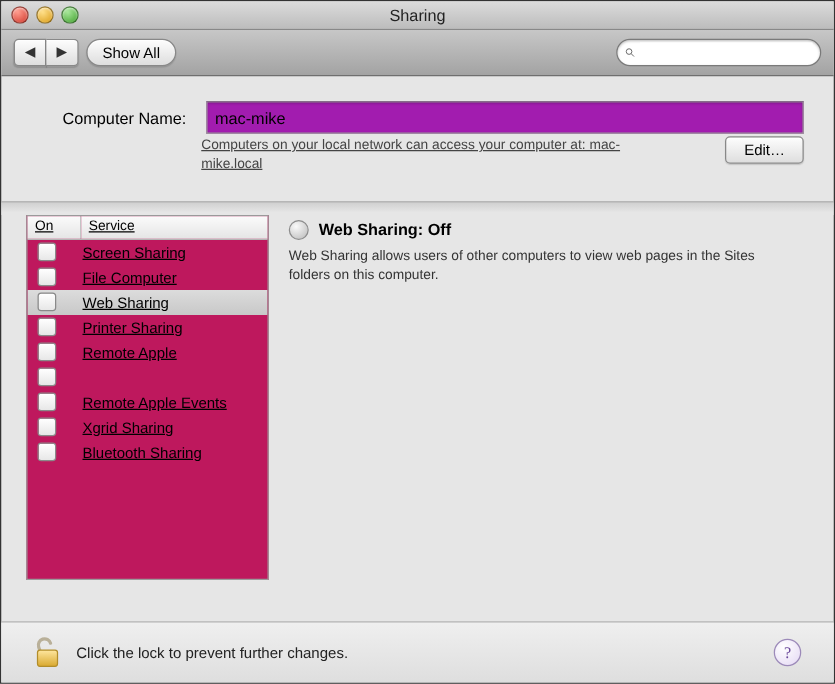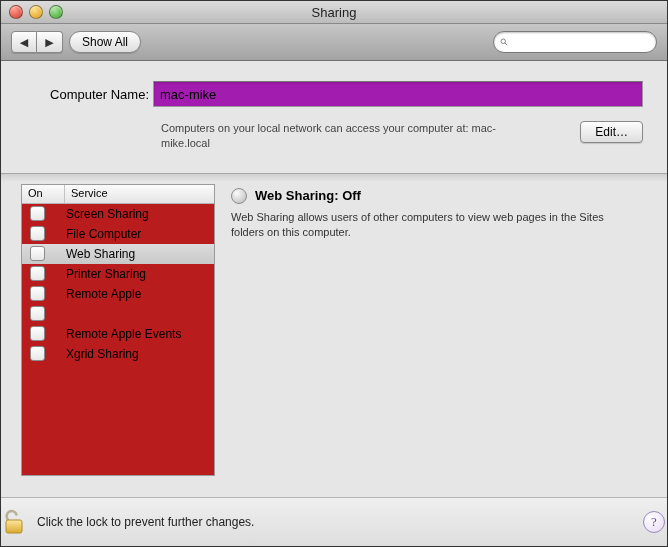--- a/index.html
+++ b/index.html
@@ -64,44 +64,45 @@
     background:#fff;
     display:flex;align-items:center;padding:0 6px;gap:4px;
     box-shadow:inset 0 1px 2px rgba(0,0,0,.25);
   }
   .search input{flex:1;border:none;outline:none;font:12px var(--font);}
   .icon-svg{display:block;}
   .tri{font-size:11px;line-height:1;color:#333;}
 
   
   .content{padding:20px 24px 8px 24px;}
-  .name-row{display:flex;align-items:center;gap:4px;margin-bottom:14px;}
+  .name-row{display:flex;align-items:center;gap:16px;margin-bottom:2px;}
   .name-label{font-size:13px;text-align:right;width:124px;}
   .name-input{
     flex:1;height:22px;
     border:1px solid #9a9a9a;border-top-color:#777;
     padding:1px 6px;font:13px var(--font);
     box-shadow:inset 0 1px 2px rgba(0,0,0,.18);
     background:#a21caf;
   }
   .sub-row{display:flex;align-items:flex-start;gap:12px;}
   .sub-spacer{width:124px;flex-shrink:0;}
-  .subtext{font-size:11px;color:#444;line-height:1.35;max-width:350px;}
+  .subtext{font-size:11px;color:#444;line-height:1.35;max-width:350px;text-decoration:underline;}
   .edit-btn{padding:0 14px;margin-left:auto;}
 
   
   .group-divider{height:10px;border-top:1px solid #a7a7a7;background:linear-gradient(#d0d0d0,#e6e6e6 80%);margin-top:14px;}
 
   
   .mainpanel{display:flex;padding:0 20px 10px 20px;gap:16px;}
   .service-table{
     width:192px;flex-shrink:0;
-    border:1px solid #9a9a9a;background:#b91c1c;
+    border:1px solid #9a9a9a;background:#be185d;
     display:flex;flex-direction:column;
     height:290px;
+    text-decoration:underline;
   }
   .th-row{display:flex;height:18px;border-bottom:1px solid #b5b5b5;}
   .th{
     font-size:11px;padding:2px 6px 0 6px;
     background:linear-gradient(#fbfbfb,#e5e5e5);
     border-right:1px solid #c3c3c3;
   }
   .th.on{width:30px;}
   .th.sv{flex:1;border-right:none;}
   .tbody{flex:1;overflow:auto;}
@@ -123,21 +124,21 @@
     border:1px solid #8d8d8d;
   }
   .detail-title{font-size:13px;font-weight:bold;}
   .detail-desc{font-size:11px;color:#333;line-height:1.4;max-width:400px;}
 
   
   .footer{
     position:absolute;left:1px;right:1px;bottom:1px;
     border-top:1px solid #b5b5b5;
     background:linear-gradient(#efefef,#dedede);
-    height:48px;display:flex;align-items:center;padding:0 2px;gap:12px;
+    height:48px;display:flex;align-items:center;padding:0 26px;gap:12px;
   }
   .footer-text{font-size:12px;color:#222;}
   .help{
     width:20px;height:20px;border-radius:50%;
     border:1px solid #9c8ab9;
     background:radial-gradient(circle at 35% 30%,#fff,#e4d8f4);
     display:flex;align-items:center;justify-content:center;
     color:#6a489a;font-family:Georgia,serif;font-size:13px;
     margin-left:auto;cursor:default;
   }
@@ -234,20 +235,26 @@
           <div class="cell-on">
             <div class="chk"></div>
           </div>
           <div class="cell-sv">Remote Apple Events</div>
         </div>
         <div class="trow">
           <div class="cell-on">
             <div class="chk"></div>
           </div>
           <div class="cell-sv">Xgrid Sharing</div>
+        </div>
+        <div class="trow">
+          <div class="cell-on">
+            <div class="chk"></div>
+          </div>
+          <div class="cell-sv">Bluetooth Sharing</div>
         </div>
       </div>
   </div>
 
   <div class="detail">
     <div class="detail-header">
       <div class="status-dot"></div>
       <div class="detail-title">Web Sharing: Off</div>
     </div>
     <div class="detail-desc">Web Sharing allows users of other computers to view web pages in the Sites folders on this computer.</div>

